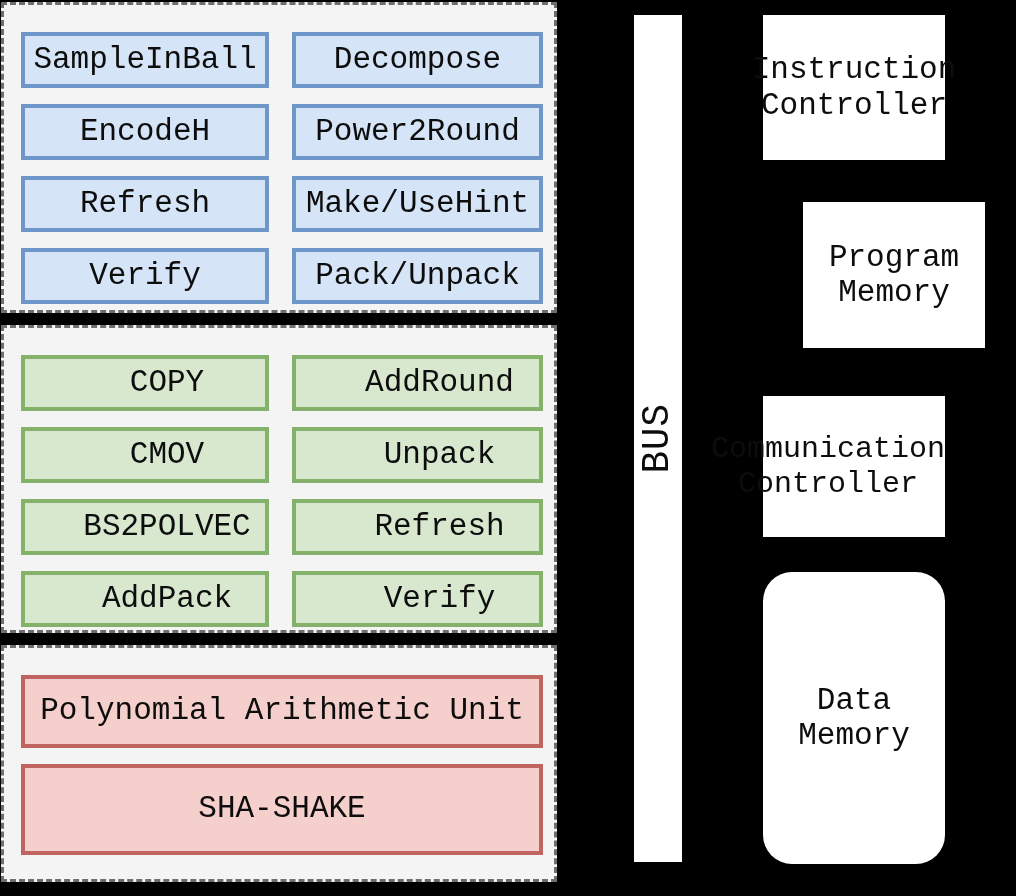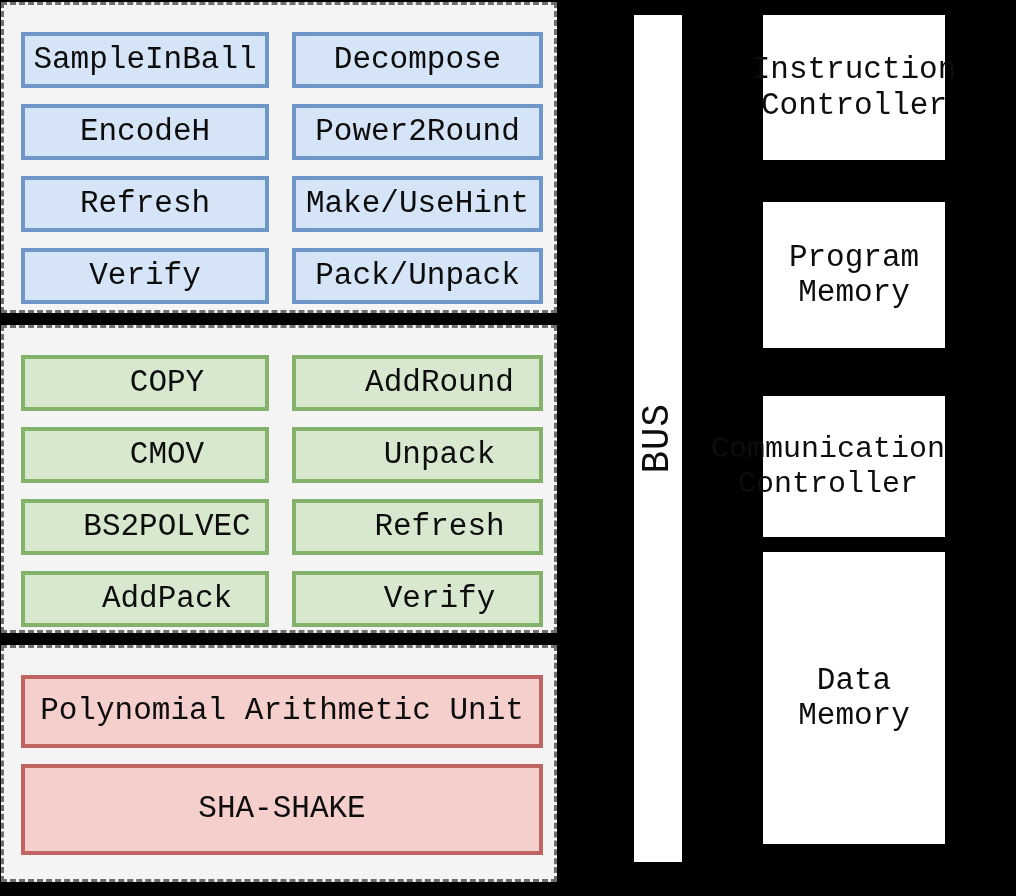--- a/index.html
+++ b/index.html
@@ -90,23 +90,23 @@
     color: #0d0d0d;
     display: flex;
     align-items: center;
     justify-content: center;
     text-align: center;
     line-height: 1.14;
     font-size: 31px;
     box-sizing: border-box;
   }
   #mem-instruction-controller   { top: 15px;  height: 145px; }
-  #mem-program-memory           { top: 202px; height: 146px; }
+  #mem-program-memory           { top: 202px; height: 146px; margin-left: 40px; }
   #mem-communication-controller { top: 396px; height: 141px; font-size: 30px; justify-content: flex-end; }
-  #mem-data-memory              { top: 552px; height: 292px; }
+  #mem-data-memory              { top: 572px; height: 292px; border-radius: 29px; }
 </style>
 </head>
 <body>
 
 <div id="page">
 
   <div class="group" id="group-ops">
     <div class="unit blue col-l row1">
       <span class="unit-label">SampleInBall</span>
     </div>

